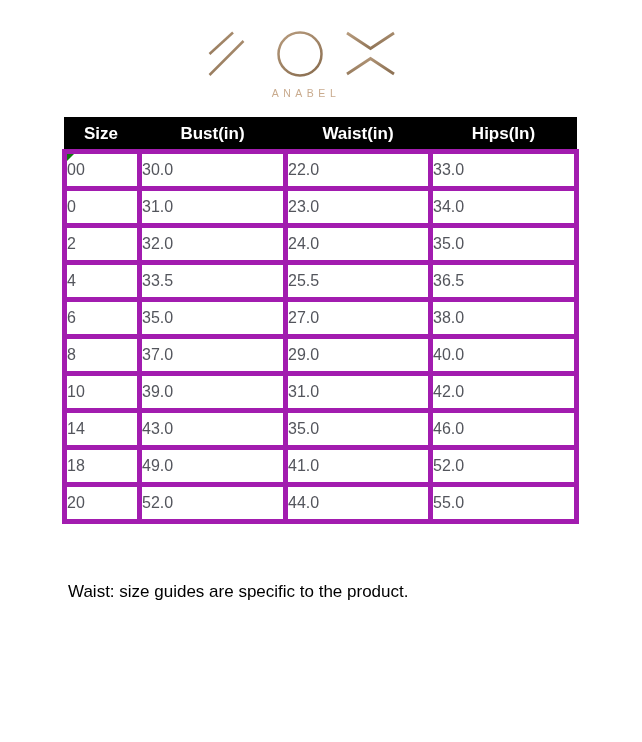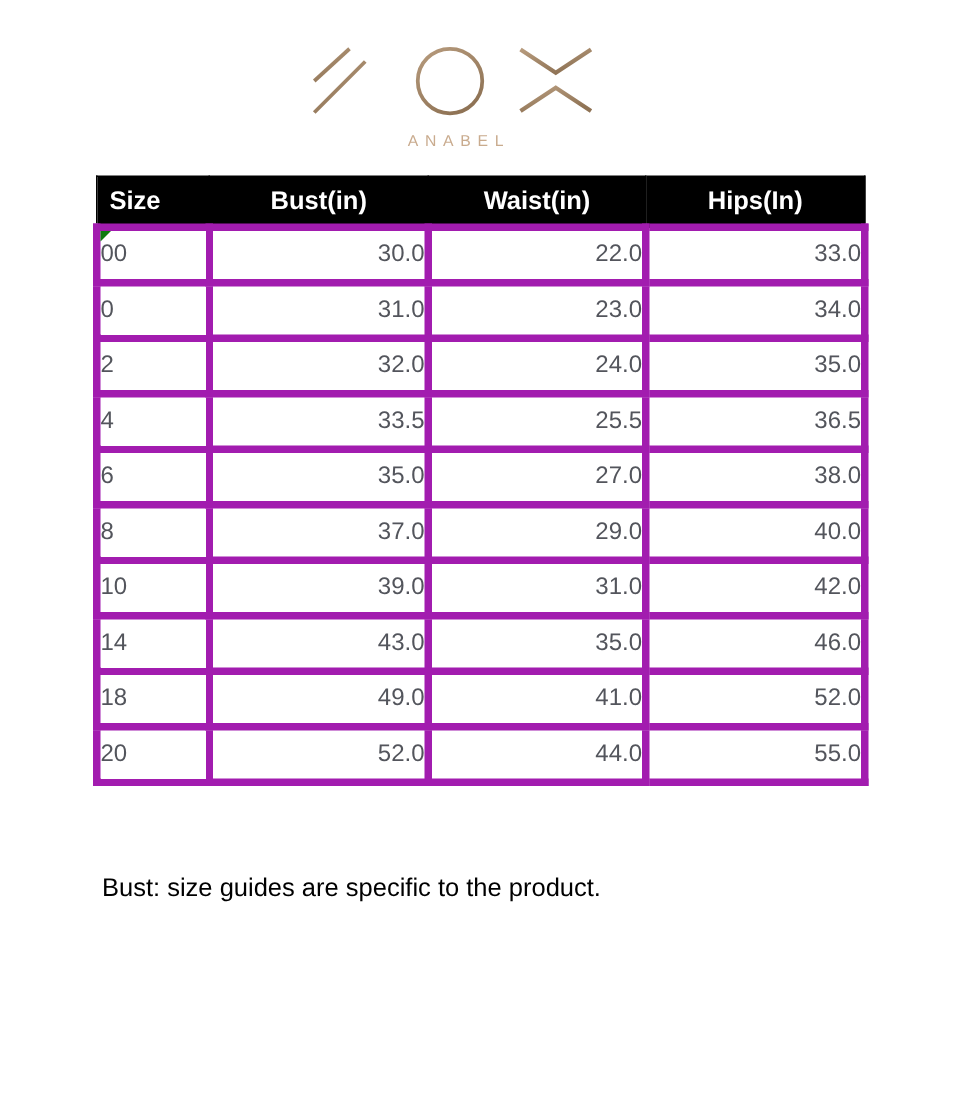--- a/index.html
+++ b/index.html
@@ -26,37 +26,37 @@
     color: #ffffff;
     font-weight: bold;
     font-size: 17px;
     height: 31px;
     border: 1px solid #000000;
     text-align: center;
     padding: 0;
   }
   table.size-table th.col-size {
     text-align: left;
-    padding-left: 8px;
+    padding-left: 19px;
   }
   table.size-table td {
     border: 5px solid #a21caf;
     height: 32px;
     font-size: 16px;
     color: #53555c;
     padding: 0;
     vertical-align: middle;
     background: #ffffff;
   }
   td.col-size {
     text-align: left;
     padding-left: 3px;
     position: relative;
   }
-  td.col-num { text-align: right; }
+  td.col-num { text-align: left; }
   .corner-triangle {
     position: absolute;
     top: 0; left: 0;
     width: 0; height: 0;
     border-top: 7px solid #0f7b0f;
     border-right: 7px solid transparent;
   }
   .note {
     position: absolute;
     left: 68px; top: 582px;
@@ -166,13 +166,13 @@
       </tr>
       <tr>
         <td class="col-size">20</td>
         <td class="col-num">52.0</td>
         <td class="col-num">44.0</td>
         <td class="col-num">55.0</td>
       </tr>
     </tbody>
 </table>
 
-<div class="note">Bust: size guides are specific to the product.</div>
+<div class="note">Waist: size guides are specific to the product.</div>
 
 </body></html>

